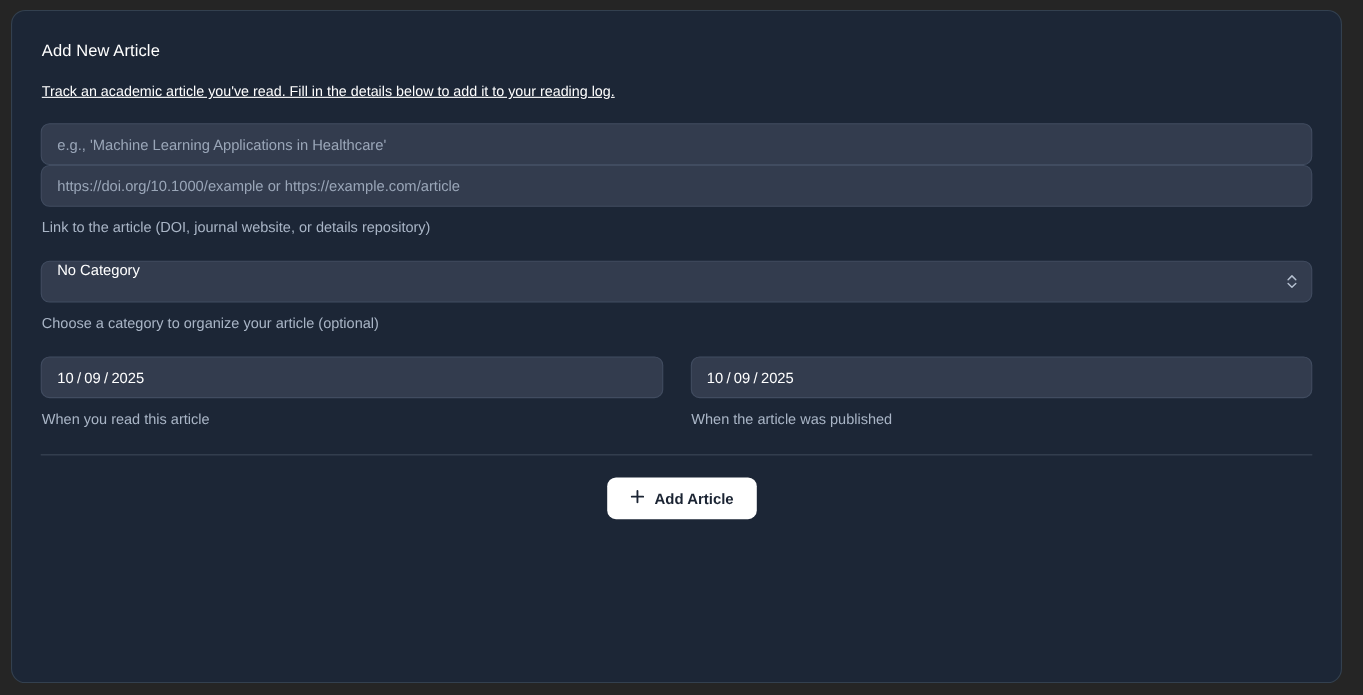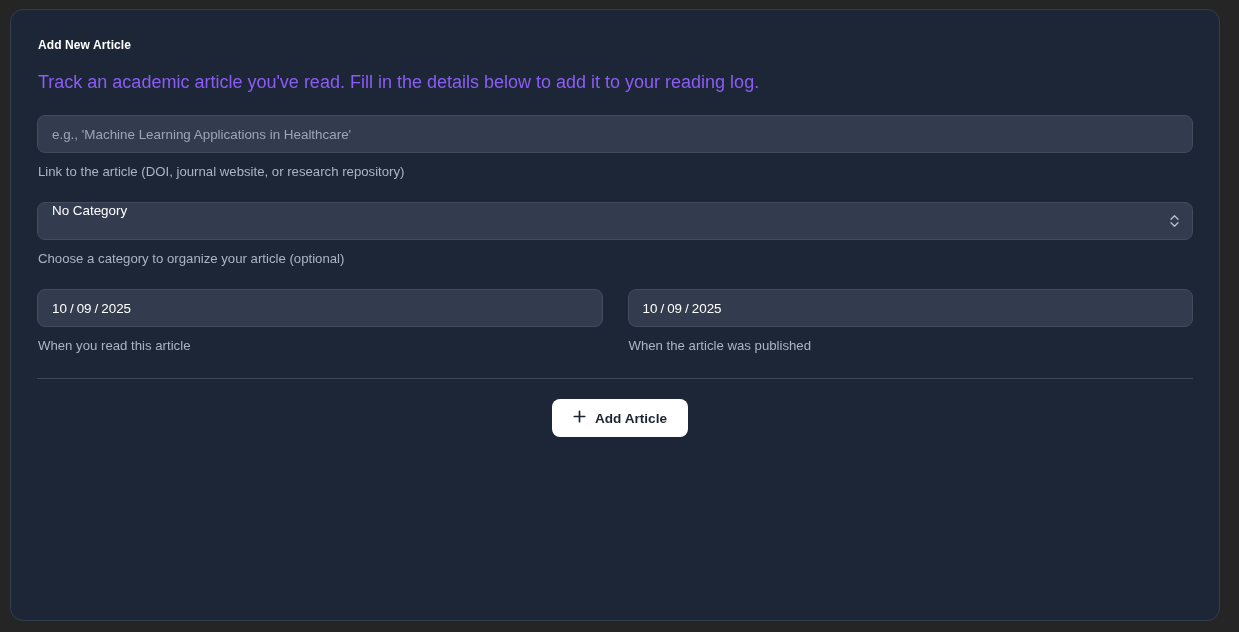--- a/index.html
+++ b/index.html
@@ -23,32 +23,33 @@
     left: 10px;
     top: 9px;
     width: 1210px;
     height: 612px;
     background: #1c2636;
     border: 1px solid #33404f;
     border-radius: 13px;
     padding: 28px 26px 0 26px;
   }
   .card-title {
-    font-size: 12px;
-    font-weight: bold;
+    font-size: 15px;
+    font-weight: normal;
     color: #ffffff;
     letter-spacing: 0.1px;
     margin: 0 0 20px 0;
     padding-left: 1px;
   }
   .card-desc {
-    font-size: 18px;
-    color: #8b5cf6;
+    font-size: 13px;
+    color: #ffffff;
     margin: 0 0 22px 0;
     padding-left: 1px;
+    text-decoration: underline;
   }
   .field-block { margin-bottom: 0; }
   .control {
     width: 100%;
     height: 38px;
     background: #333c4e;
     border: 1px solid #414c60;
     border-radius: 8px;
     color: #ffffff;
     font-family: "Liberation Sans", sans-serif;
@@ -154,21 +155,22 @@
   <div class="card">
 
     <h1 class="card-title">Add New Article</h1>
     <p class="card-desc">Track an academic article you've read. Fill in the details below to add it to your reading log.</p>
 
     <div class="field-block">
       <input class="control" type="text" placeholder="e.g., 'Machine Learning Applications in Healthcare'" style="">
     </div>
 
     <div class="field-block">
-      <div class="helper">Link to the article (DOI, journal website, or research repository)</div>
+      <input class="control" type="text" placeholder="https://doi.org/10.1000/example or https://example.com/article" style="">
+      <div class="helper">Link to the article (DOI, journal website, or details repository)</div>
     </div>
 
     <div class="field-block">
       <div class="select-wrap">
         <div class="select-box">
           <span>No Category</span>
         </div>
         <span class="select-chevrons">
           <svg width="11" height="16" viewBox="0 0 11 16" fill="none" aria-hidden="true">
             <path d="M2 6.3 L5.5 2.8 L9 6.3" stroke="#b6c1d1" stroke-width="1.3" stroke-linecap="round" stroke-linejoin="round"></path>

